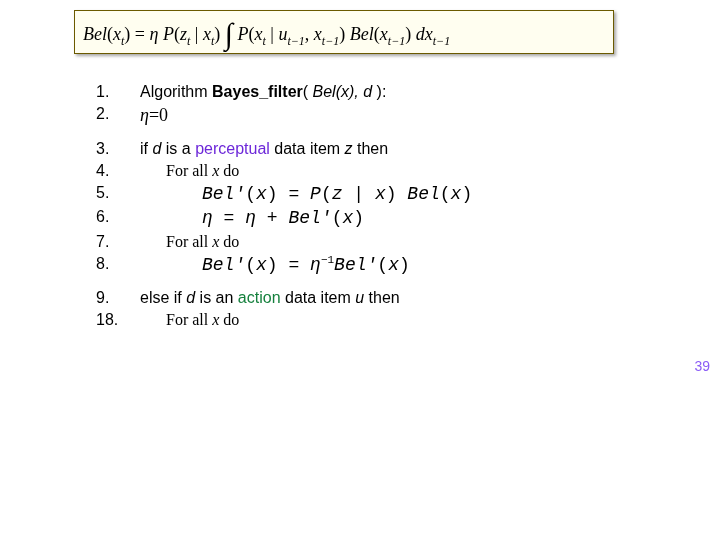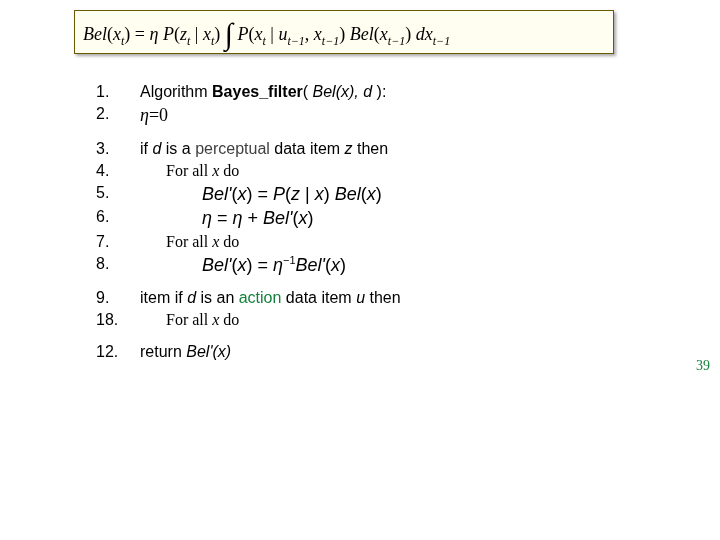--- a/index.html
+++ b/index.html
@@ -53,40 +53,39 @@
   }
   .num {
     width: 44px;
     flex: 0 0 44px;
     font-family: Verdana, sans-serif;
   }
   .body {
     flex: 1;
   }
   .gap  { height: 10px; }
-  .perc { color: #404040; }
+  .perc { color: #6d28d9; }
   .act  { color: #15803d; }
   .serif { font-family: "Times New Roman", serif; font-style: italic; font-size: 18px; }
   .serif .up { font-style: normal; }
   .ind1 { padding-left: 26px; font-family: Liberation Serif, serif; }
   .ind2 { padding-left: 62px; display:inline-block; }
   .minieq {
-    font-family: Liberation Sans, sans-serif;
+    font-family: Liberation Mono, monospace;
     font-style: italic;
     font-size: 18px;
   }
   .minieq .up { font-style: normal; }
   .sup { font-size: 11px; vertical-align: super; }
   .pagenum {
     position: absolute;
     right: 34px;
     bottom: 14px;
     font-size: 14px;
-    color: #15803d;
-    font-family: Liberation Serif, serif;
+    color: #8b5cf6;
   }
 </style>
 </head>
 <body>
 
 <div class="slide">
 
   <div class="eqbox">
     <span class="serif"><i>Bel</i><span class="up">(</span>x<sub>t</sub><span class="up">)</span> <span class="up">=</span> η&nbsp;P<span class="up">(</span>z<sub>t</sub>&nbsp;<span class="up">|</span>&nbsp;x<sub>t</sub><span class="up">)</span> <span class="int">∫</span> P<span class="up">(</span>x<sub>t</sub>&nbsp;<span class="up">|</span>&nbsp;u<sub>t−1</sub><span class="up">,</span>&nbsp;x<sub>t−1</sub><span class="up">)</span> <i>Bel</i><span class="up">(</span>x<sub>t−1</sub><span class="up">)</span> dx<sub>t−1</sub></span>
   </div>
@@ -147,37 +146,31 @@
       <div class="body">
         <span class="ind2 minieq"><i>Bel</i>'<span class="up">(</span>x<span class="up">)</span> <span class="up">=</span> η<span class="sup up">−1</span><i>Bel</i>'<span class="up">(</span>x<span class="up">)</span></span>
       </div>
     </div>
 
     <div class="gap"></div>
 
     <div class="row">
       <div class="num">9.</div>
       <div class="body">
-        <span>item if </span><i>d</i><span> is an </span><span class="act">action</span><span> data item </span><i>u</i><span> then</span>
+        <span>else if </span><i>d</i><span> is an </span><span class="act">action</span><span> data item </span><i>u</i><span> then</span>
       </div>
     </div>
 
     <div class="row">
       <div class="num">18.</div>
       <div class="body ind1">
         <span>For all </span><i>x</i><span> do</span>
       </div>
     </div>
 
 
     <div class="gap"></div>
 
-    <div class="row">
-      <div class="num">12.</div>
-      <div class="body">
-        <span>return </span><i>Bel'(x)</i>
-      </div>
-    </div>
 
   </div>
 
   <div class="pagenum">39</div>
 </div>
 
 </body></html>

